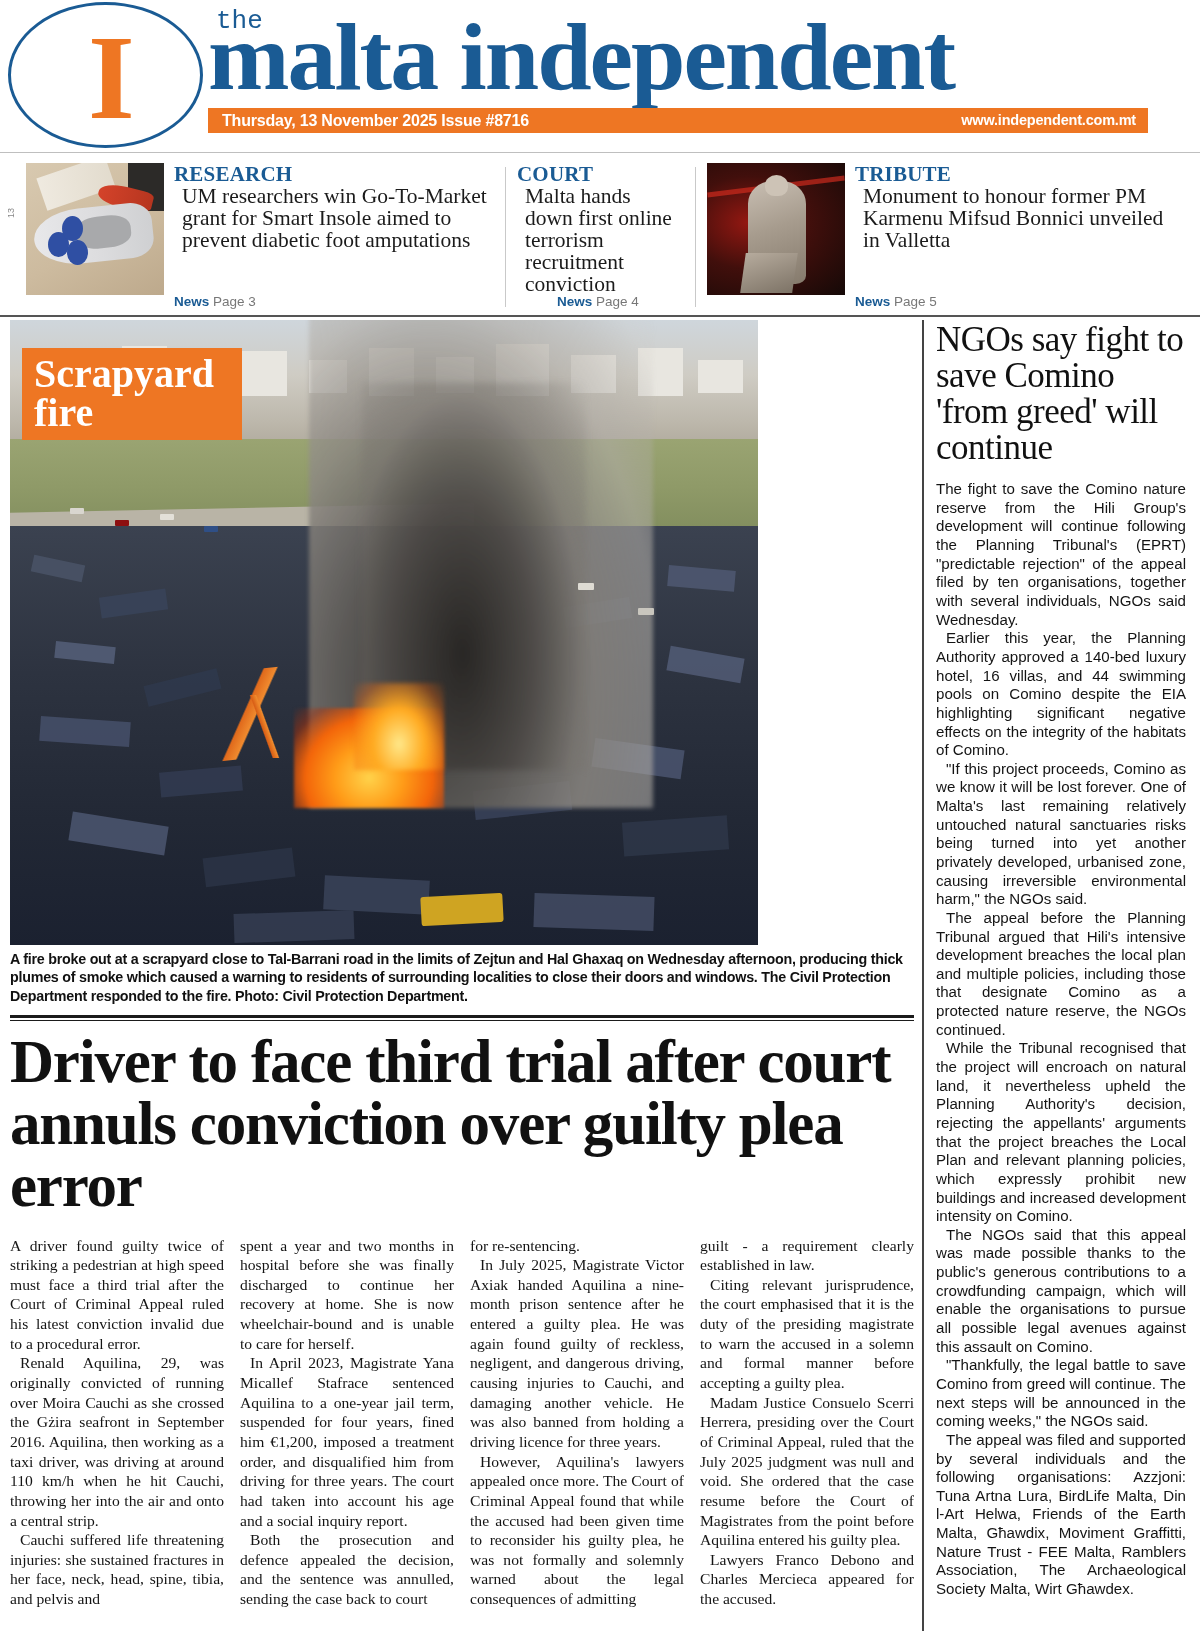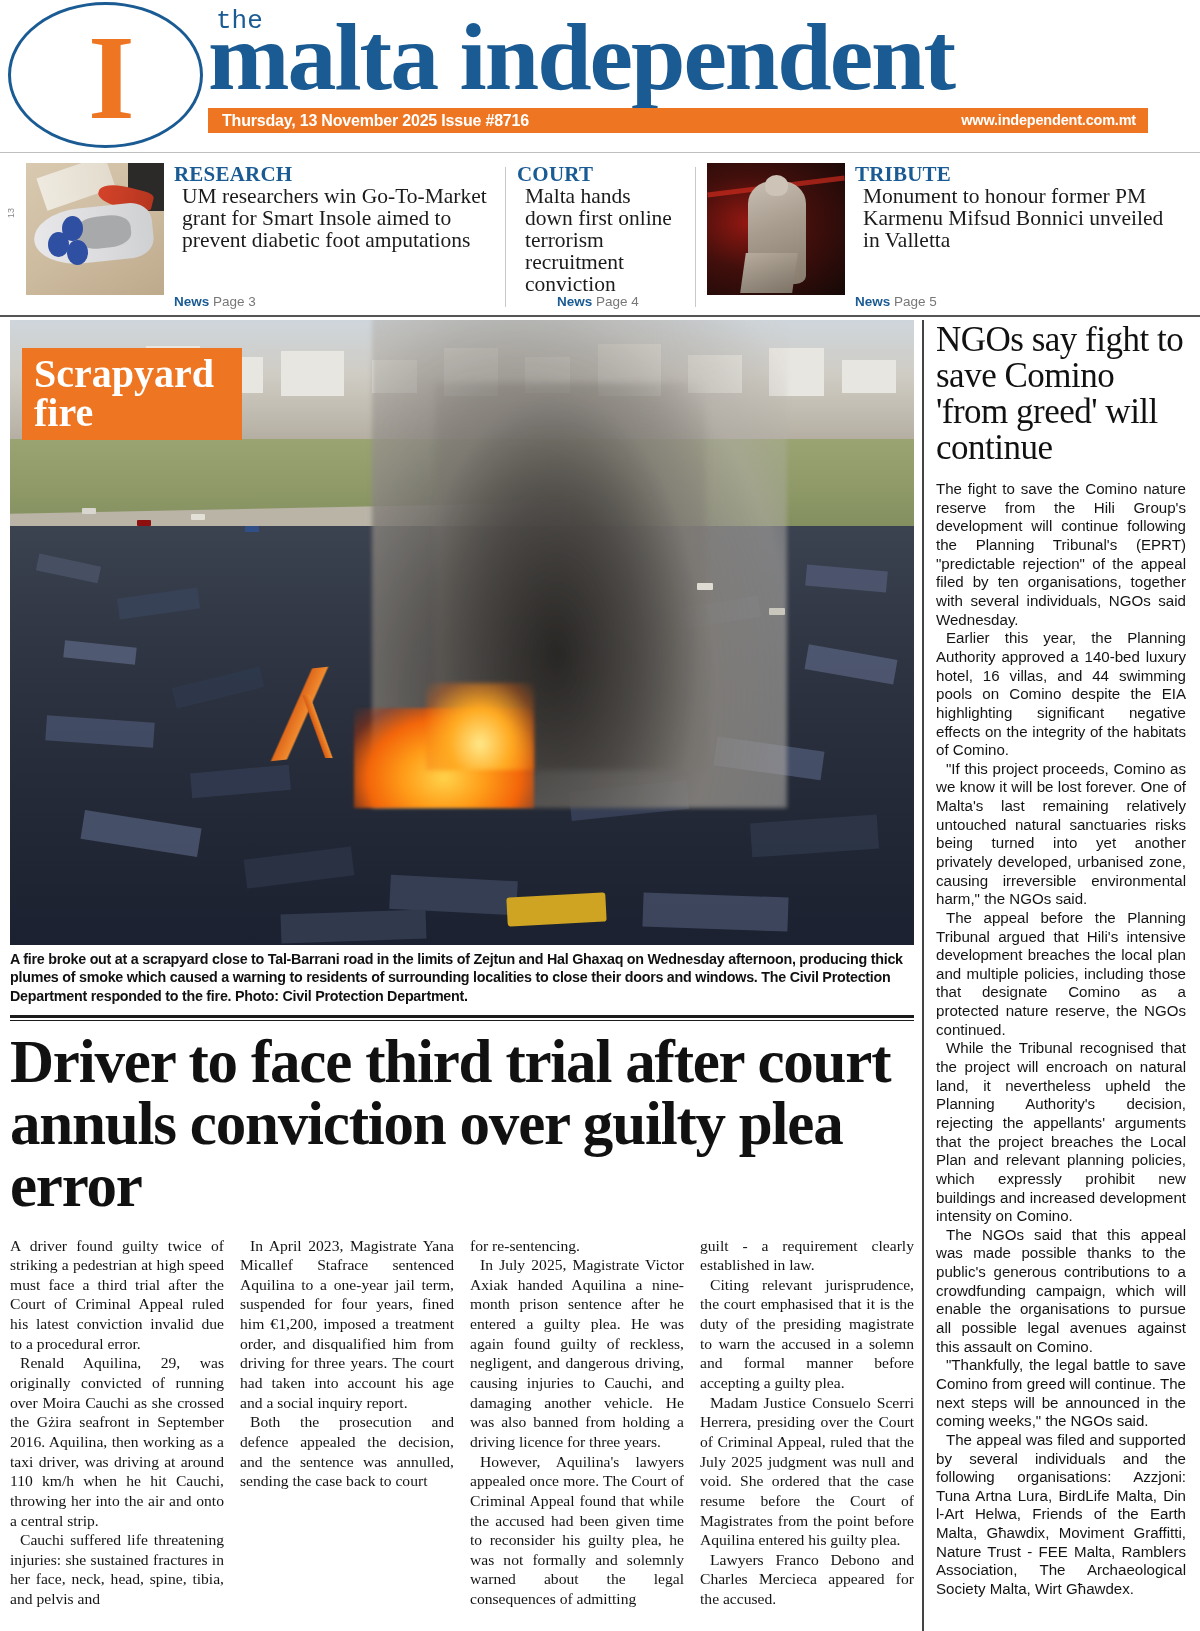--- a/index.html
+++ b/index.html
@@ -123,21 +123,21 @@
   .left-col { width: 922px; padding: 0 8px 0 10px; position: relative; }
   .right-col {
     width: 278px; padding: 0 14px 0 12px;
     border-left: 2px solid #444;
     position: relative;
   }
 
   
   .lead-photo {
     position: relative;
-    width: 904px; height: 625px;
+    width: 748px; height: 625px;
     overflow: hidden;
     background: #6d6a63;
   }
   .scrapyard-label {
     position: absolute; left: 12px; top: 28px;
     background: #ee7623; color: #fff;
     font-family: "Liberation Serif", serif;
     font-weight: 700; font-size: 40px; line-height: 0.98;
     padding: 6px 14px 8px 12px;
     max-width: 220px;
@@ -453,20 +453,21 @@
 
       <h1 class="main-head">Driver to face third trial after court annuls conviction over guilty plea error</h1>
 
       <div class="story-cols">
         <div class="story-col">
           <p class="first">A driver found guilty twice of striking a pedestrian at high speed must face a third trial after the Court of Criminal Appeal ruled his latest conviction invalid due to a procedural error.</p>
           <p>Renald Aquilina, 29, was originally convicted of running over Moira Cauchi as she crossed the Gżira seafront in September 2016. Aquilina, then working as a taxi driver, was driving at around 110 km/h when he hit Cauchi, throwing her into the air and onto a central strip.</p>
           <p>Cauchi suffered life threatening injuries: she sustained fractures in her face, neck, head, spine, tibia, and pelvis and</p>
         </div>
         <div class="story-col">
+          <p class="first">spent a year and two months in hospital before she was finally discharged to continue her recovery at home. She is now wheelchair-bound and is unable to care for herself.</p>
           <p>In April 2023, Magistrate Yana Micallef Stafrace sentenced Aquilina to a one-year jail term, suspended for four years, fined him €1,200, imposed a treatment order, and disqualified him from driving for three years. The court had taken into account his age and a social inquiry report.</p>
           <p>Both the prosecution and defence appealed the decision, and the sentence was annulled, sending the case back to court</p>
         </div>
         <div class="story-col">
           <p class="first">for re-sentencing.</p>
           <p>In July 2025, Magistrate Victor Axiak handed Aquilina a nine-month prison sentence after he entered a guilty plea. He was again found guilty of reckless, negligent, and dangerous driving, causing injuries to Cauchi, and damaging another vehicle. He was also banned from holding a driving licence for three years.</p>
           <p>However, Aquilina's lawyers appealed once more. The Court of Criminal Appeal found that while the accused had been given time to reconsider his guilty plea, he was not formally and solemnly warned about the legal consequences of admitting</p>
         </div>
         <div class="story-col">
           <p class="first">guilt - a requirement clearly established in law.</p>

